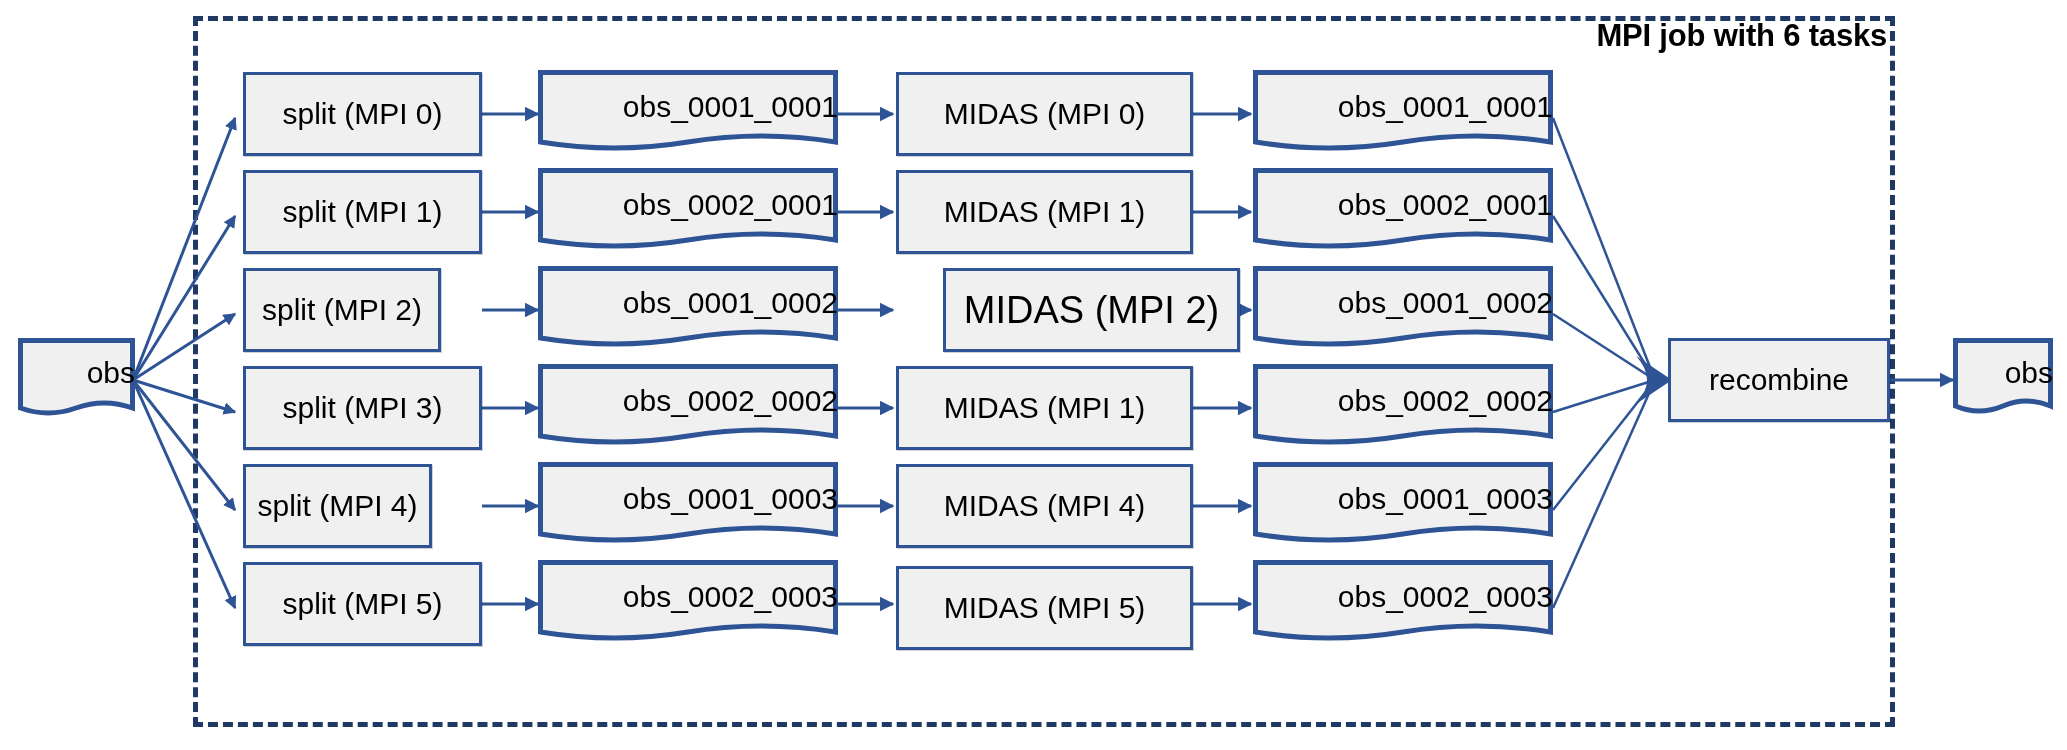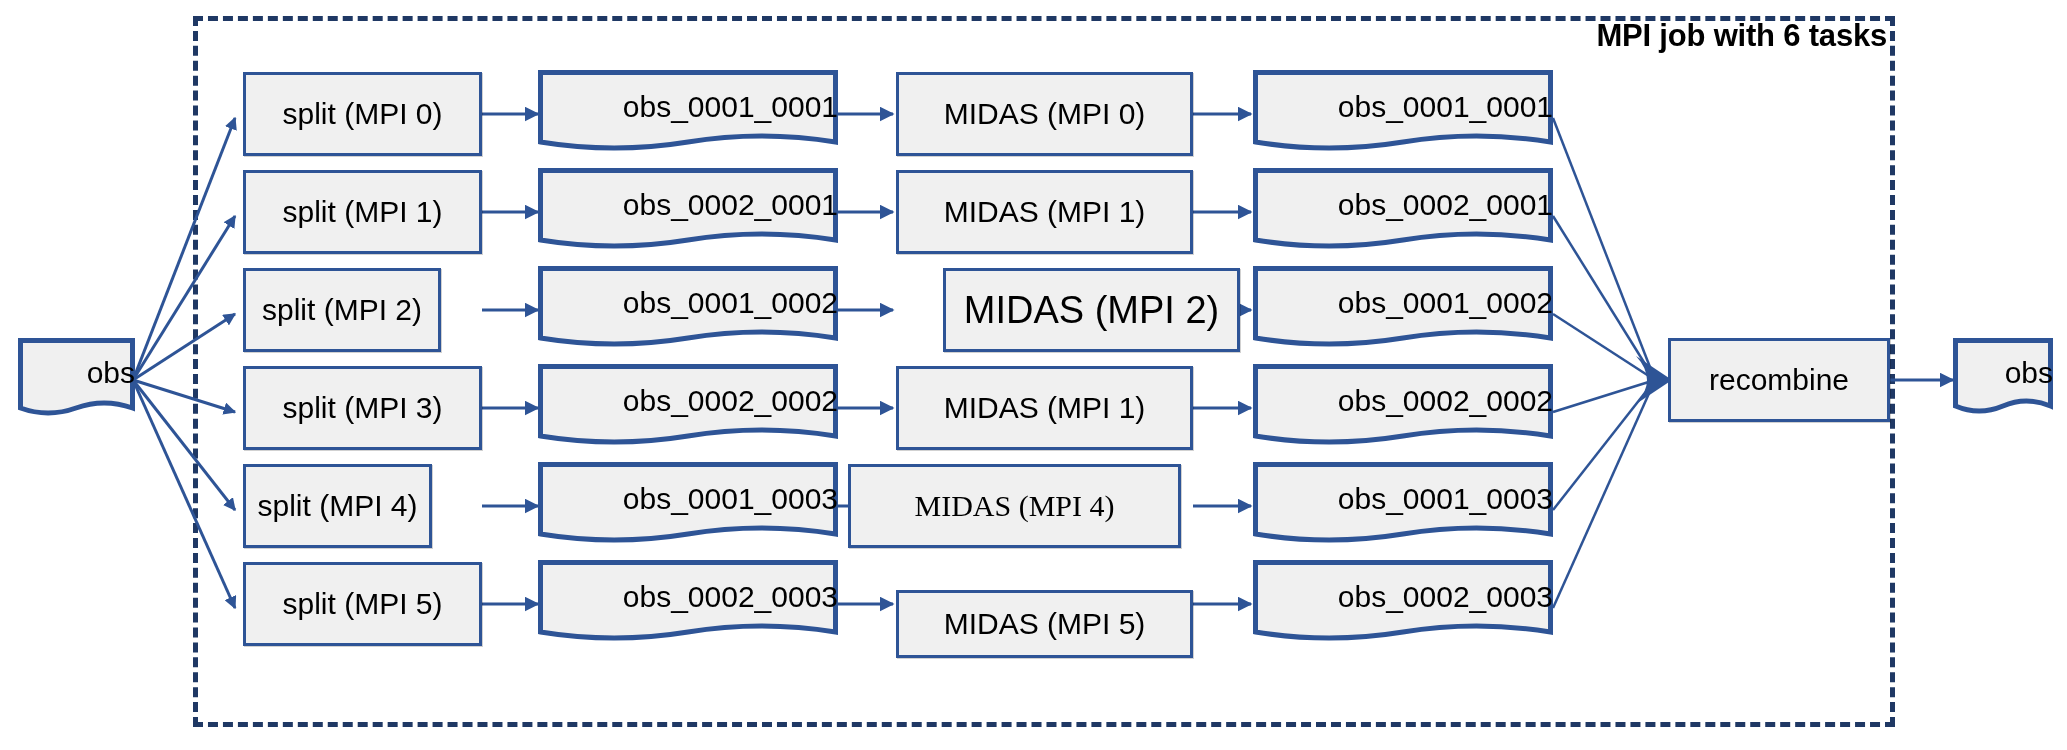--- a/index.html
+++ b/index.html
@@ -227,40 +227,40 @@
 
   <div class="node proc" style="left:243px; top:464px; width:189px; height:84px; font-size:30px;">
     <span class="label">split (MPI 4)</span>
   </div>
   <div class="node doc" style="left:538px; top:462px; width:300px; height:90px; font-size:30px;">
     <svg class="doc-svg" viewBox="0 0 300 90" preserveAspectRatio="none">
       <path d="M 2.5 2.5 L 297.5 2.5 L 297.5 72 Q 223 60 150 72 Q 76 84 2.5 72 Z" fill="#f0f0f0" stroke="#2e5496" stroke-width="5"></path>
     </svg>
     <span class="doc-label" style="padding-bottom:16px;">obs_0001_0003</span>
   </div>
-  <div class="node proc" style="left:848px; top:464px; width:333px; height:84px; font-size:30px;font-family:Liberation Serif, serif;">
+  <div class="node proc" style="left:896px; top:464px; width:297px; height:84px; font-size:30px;">
     <span class="label">MIDAS (MPI 4)</span>
   </div>
   <div class="node doc" style="left:1253px; top:462px; width:300px; height:90px; font-size:30px;">
     <svg class="doc-svg" viewBox="0 0 300 90" preserveAspectRatio="none">
       <path d="M 2.5 2.5 L 297.5 2.5 L 297.5 72 Q 223 60 150 72 Q 76 84 2.5 72 Z" fill="#f0f0f0" stroke="#2e5496" stroke-width="5"></path>
     </svg>
     <span class="doc-label" style="padding-bottom:16px;">obs_0001_0003</span>
   </div>
 
   <div class="node proc" style="left:243px; top:562px; width:239px; height:84px; font-size:30px;">
     <span class="label">split (MPI 5)</span>
   </div>
   <div class="node doc" style="left:538px; top:560px; width:300px; height:90px; font-size:30px;">
     <svg class="doc-svg" viewBox="0 0 300 90" preserveAspectRatio="none">
       <path d="M 2.5 2.5 L 297.5 2.5 L 297.5 72 Q 223 60 150 72 Q 76 84 2.5 72 Z" fill="#f0f0f0" stroke="#2e5496" stroke-width="5"></path>
     </svg>
     <span class="doc-label" style="padding-bottom:16px;">obs_0002_0003</span>
   </div>
-  <div class="node proc" style="left:896px; top:590px; width:297px; height:68px; font-size:30px;">
+  <div class="node proc" style="left:896px; top:566px; width:297px; height:84px; font-size:30px;">
     <span class="label">MIDAS (MPI 5)</span>
   </div>
   <div class="node doc" style="left:1253px; top:560px; width:300px; height:90px; font-size:30px;">
     <svg class="doc-svg" viewBox="0 0 300 90" preserveAspectRatio="none">
       <path d="M 2.5 2.5 L 297.5 2.5 L 297.5 72 Q 223 60 150 72 Q 76 84 2.5 72 Z" fill="#f0f0f0" stroke="#2e5496" stroke-width="5"></path>
     </svg>
     <span class="doc-label" style="padding-bottom:16px;">obs_0002_0003</span>
   </div>
 
   <div class="node proc" style="left:1668px; top:338px; width:222px; height:84px; font-size:30px;">

